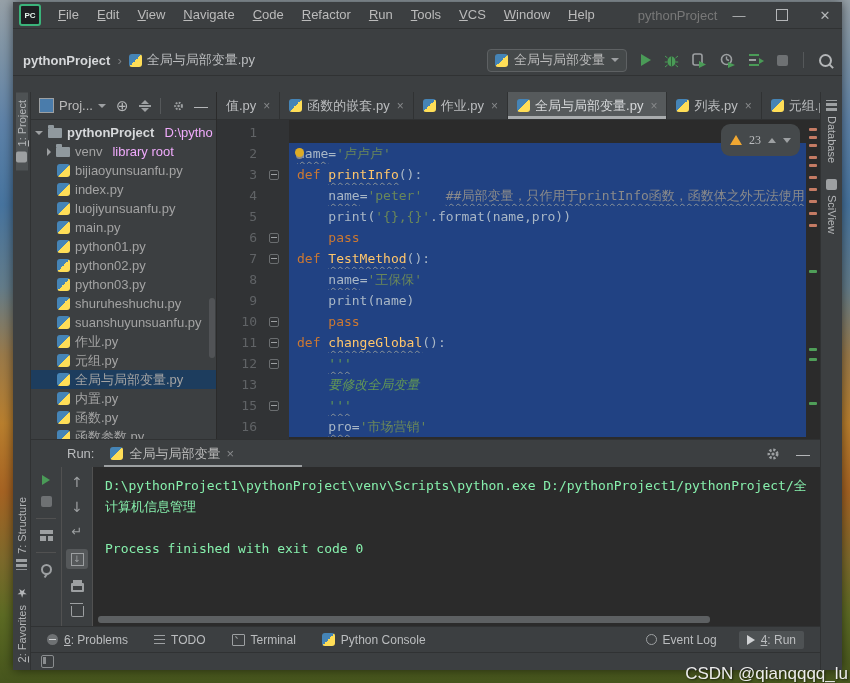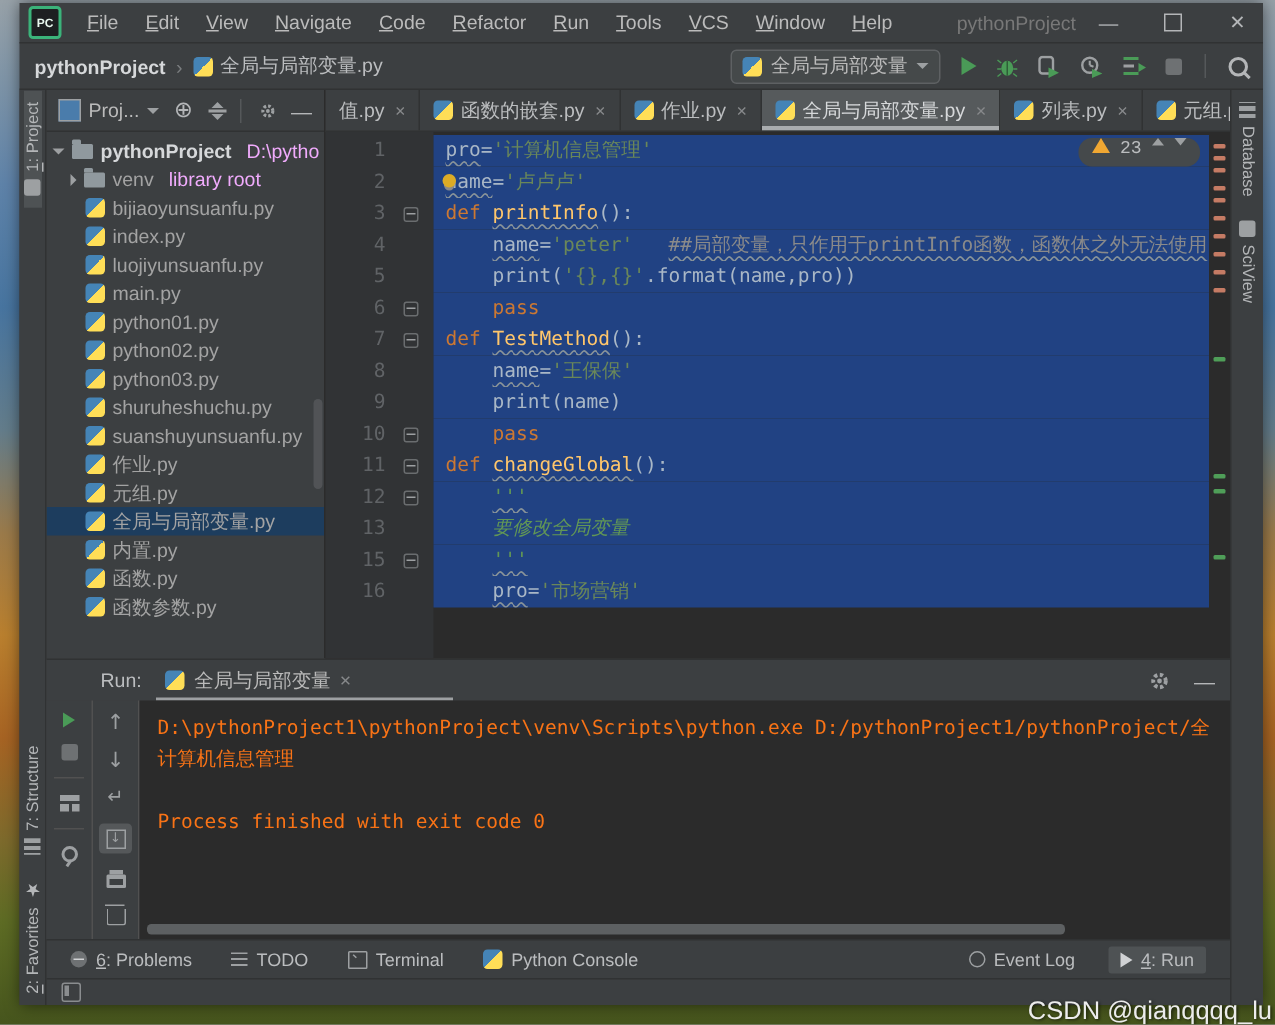--- a/index.html
+++ b/index.html
@@ -4,21 +4,21 @@
 <style>
   html,body{margin:0;padding:0}
   body{
     width:850px;height:683px;overflow:hidden;position:relative;
     font-family:"Liberation Sans","DejaVu Sans",sans-serif;
     background:linear-gradient(180deg,#97a1a8 0%,#7d93a6 8%,#5e82a8 18%,#47749f 30%,#637c8a 42%,#9a7a4a 52%,#b97f2e 62%,#a66323 72%,#7d6a2c 82%,#5d6b24 90%,#46551d 100%);
   }
   #window{
     position:absolute;left:13px;top:2px;width:829px;height:668px;
     background:#3c3f41;color:#bbbbbb;font-size:13px;
-    display:flex;flex-direction:column;box-shadow:0 0 10px rgba(0,0,0,.55);
+    display:flex;flex-direction:column;box-shadow:0 0 10px rgba(0,0,0,.55);gap:16px;
   }
   u{text-decoration:underline}
   
   .titlebar{height:26px;flex:none;display:flex;align-items:center;padding:0 10px 0 6px;border-bottom:1px solid #303233}
   .pc-logo{width:18px;height:18px;flex:none;border-radius:3px;background:#1d1f21;border:2px solid #3bb37a;color:#e8f6ee;font-size:8px;font-weight:bold;display:flex;align-items:center;justify-content:center;margin-right:8px}
   .menu-item{padding:0 9px;line-height:26px;cursor:default}
   .win-title{color:#787878;margin-left:34px}
   .win-controls{margin-left:auto;display:flex;align-items:center;gap:30px;color:#b4b6b8;font-size:13px}
   .wc{width:14px;text-align:center}
   .wc-max{width:10px;height:10px;border:1px solid #b4b6b8}
@@ -92,21 +92,21 @@
   .pl{color:#a9b7c6}
   .kw{color:#cc7832}
   .fn{color:#ffc66b}
   .str{color:#6a8759}
   .cmt{color:#8a8a8a}
   .doc{color:#629755}
   .doci{color:#629755;font-style:italic}
   .dt{color:#67a37c;font-weight:bold;font-style:italic;text-decoration:underline}
   .w{text-decoration:underline;text-decoration-style:wavy;text-decoration-color:#8a9499;text-decoration-thickness:1px;text-underline-offset:3px}
   .bulb{position:absolute;left:78px;top:28px;width:9px;height:9px;background:#dcab26;border-radius:50%;box-shadow:0 3px 0 -1px #8a8a8a}
-  .insp-badge{position:absolute;top:4px;right:20px;background:#45494b;border-radius:9px;height:19px;display:flex;gap:7px;padding:0 9px;font-family:Liberation Mono, monospace;font-size:12px;color:#bbbdbf}
+  .insp-badge{position:absolute;top:4px;right:20px;background:#45494b;border-radius:9px;height:32px;display:flex;align-items:center;gap:7px;padding:0 9px;font-family:Liberation Serif, serif;font-size:12px;color:#bbbdbf}
   .warn-tri{width:0;height:0;border-left:6px solid transparent;border-right:6px solid transparent;border-bottom:10px solid #f0a732;position:relative}
   .chev-u{width:0;height:0;border-left:4px solid transparent;border-right:4px solid transparent;border-bottom:5px solid #9da0a2}
   .chev-d{width:0;height:0;border-left:4px solid transparent;border-right:4px solid transparent;border-top:5px solid #9da0a2}
   .stripe-marks{position:absolute;right:0;top:0;bottom:0;width:13px}
   .smark{position:absolute;right:3px;width:8px;height:3px;border-radius:1px}
   
   .run-panel{height:186px;flex:none;display:flex;flex-direction:column;border-top:1px solid #303233;background:#3c3f41}
   .run-header{height:27px;flex:none;display:flex;align-items:center;padding:0 10px;gap:10px}
   .run-label{color:#bbbdbf;margin-left:26px}
   .run-tab{position:relative;height:27px;display:flex;align-items:center;gap:6px;padding:0 8px 0 6px}
@@ -122,21 +122,21 @@
   .icon-layout i{position:absolute;background:#9da0a2}
   .icon-pin{width:7px;height:7px;border:2px solid #9da0a2;border-radius:50%;position:relative}
   .icon-pin::after{content:"";position:absolute;left:2px;top:7px;width:2px;height:5px;background:#9da0a2;transform:rotate(35deg)}
   .icon-print{width:13px;height:9px;background:#9da0a2;border-radius:1px;position:relative;margin-top:3px}
   .icon-print::before{content:"";position:absolute;left:2px;top:-3px;width:9px;height:3px;background:#9da0a2}
   .icon-print::after{content:"";position:absolute;left:2px;top:3px;width:9px;height:4px;background:#3c3f41}
   .icon-trash{width:11px;height:10px;border:1px solid #9da0a2;border-top:none;border-radius:0 0 2px 2px;position:relative;margin-top:3px}
   .icon-trash::before{content:"";position:absolute;left:-2px;top:-3px;width:13px;height:1px;background:#9da0a2}
   .icon-softwrap{color:#9da0a2;font-size:13px;line-height:13px;font-family:"DejaVu Sans",sans-serif}
   .icon-scrollend{width:11px;height:11px;border:1px solid #9da0a2;position:relative;font-size:9px;color:#9da0a2;display:flex;align-items:center;justify-content:center;font-family:"DejaVu Sans",sans-serif}
-  .console{flex:1;position:relative;background:#2b2b2b;font-family:"DejaVu Sans Mono","Liberation Mono",monospace;font-size:13px;color:#f97316;padding:8px 0 0 12px;overflow:hidden}
+  .console{flex:1;position:relative;background:#2b2b2b;font-family:"DejaVu Sans Mono","Liberation Mono",monospace;font-size:13px;color:#86efac;padding:8px 0 0 12px;overflow:hidden}
   .console .line{height:21px;line-height:21px;white-space:pre}
   .console .hsb{position:absolute;bottom:3px;left:5px;width:612px;height:7px;background:#5d6062;border-radius:3px}
   
   .bottombar{height:25px;flex:none;display:flex;align-items:center;gap:26px;padding:0 16px;border-top:1px solid #303233;font-size:12px}
   .bb-item{display:flex;align-items:center;gap:6px;color:#bbbdbf;white-space:nowrap}
   .bb-right{margin-left:auto;display:flex;align-items:center;gap:22px}
   .bb-item.highlight{background:#4e5254;border-radius:2px;padding:2px 8px}
   .icon-problems{width:11px;height:11px;border-radius:50%;background:#6e7173;position:relative}
   .icon-problems::after{content:"";position:absolute;left:2px;top:5px;width:7px;height:1px;background:#d0d2d4}
   .icon-todo{width:11px;height:9px;background:repeating-linear-gradient(0deg,#9da0a2 0 1px,transparent 1px 4px)}
@@ -370,21 +370,20 @@
                 <span class="py-icon"></span>
                 <span>元组.p</span>
               </div>
             </div>
           <div class="editor">
             <div class="gutter-bg"></div>
             <div class="lines" id="lines">
                 <div class="cl">
                   <span class="num">1</span>
                   <span class="mks"></span>
-                  <span class="txt"><span class="pl w">pro</span><span class="pl">=</span><span class="str">'计算机信息管理'</span></span>
                 </div>
                 <div class="cl">
                   <span class="num">2</span>
                   <span class="mks"></span>
                   <span class="txt"><span class="pl w">name</span><span class="pl">=</span><span class="str">'卢卢卢'</span></span>
                 </div>
                 <div class="cl">
                   <span class="num">3</span>
                   <span class="mks">
                     <span class="mk"></span>

